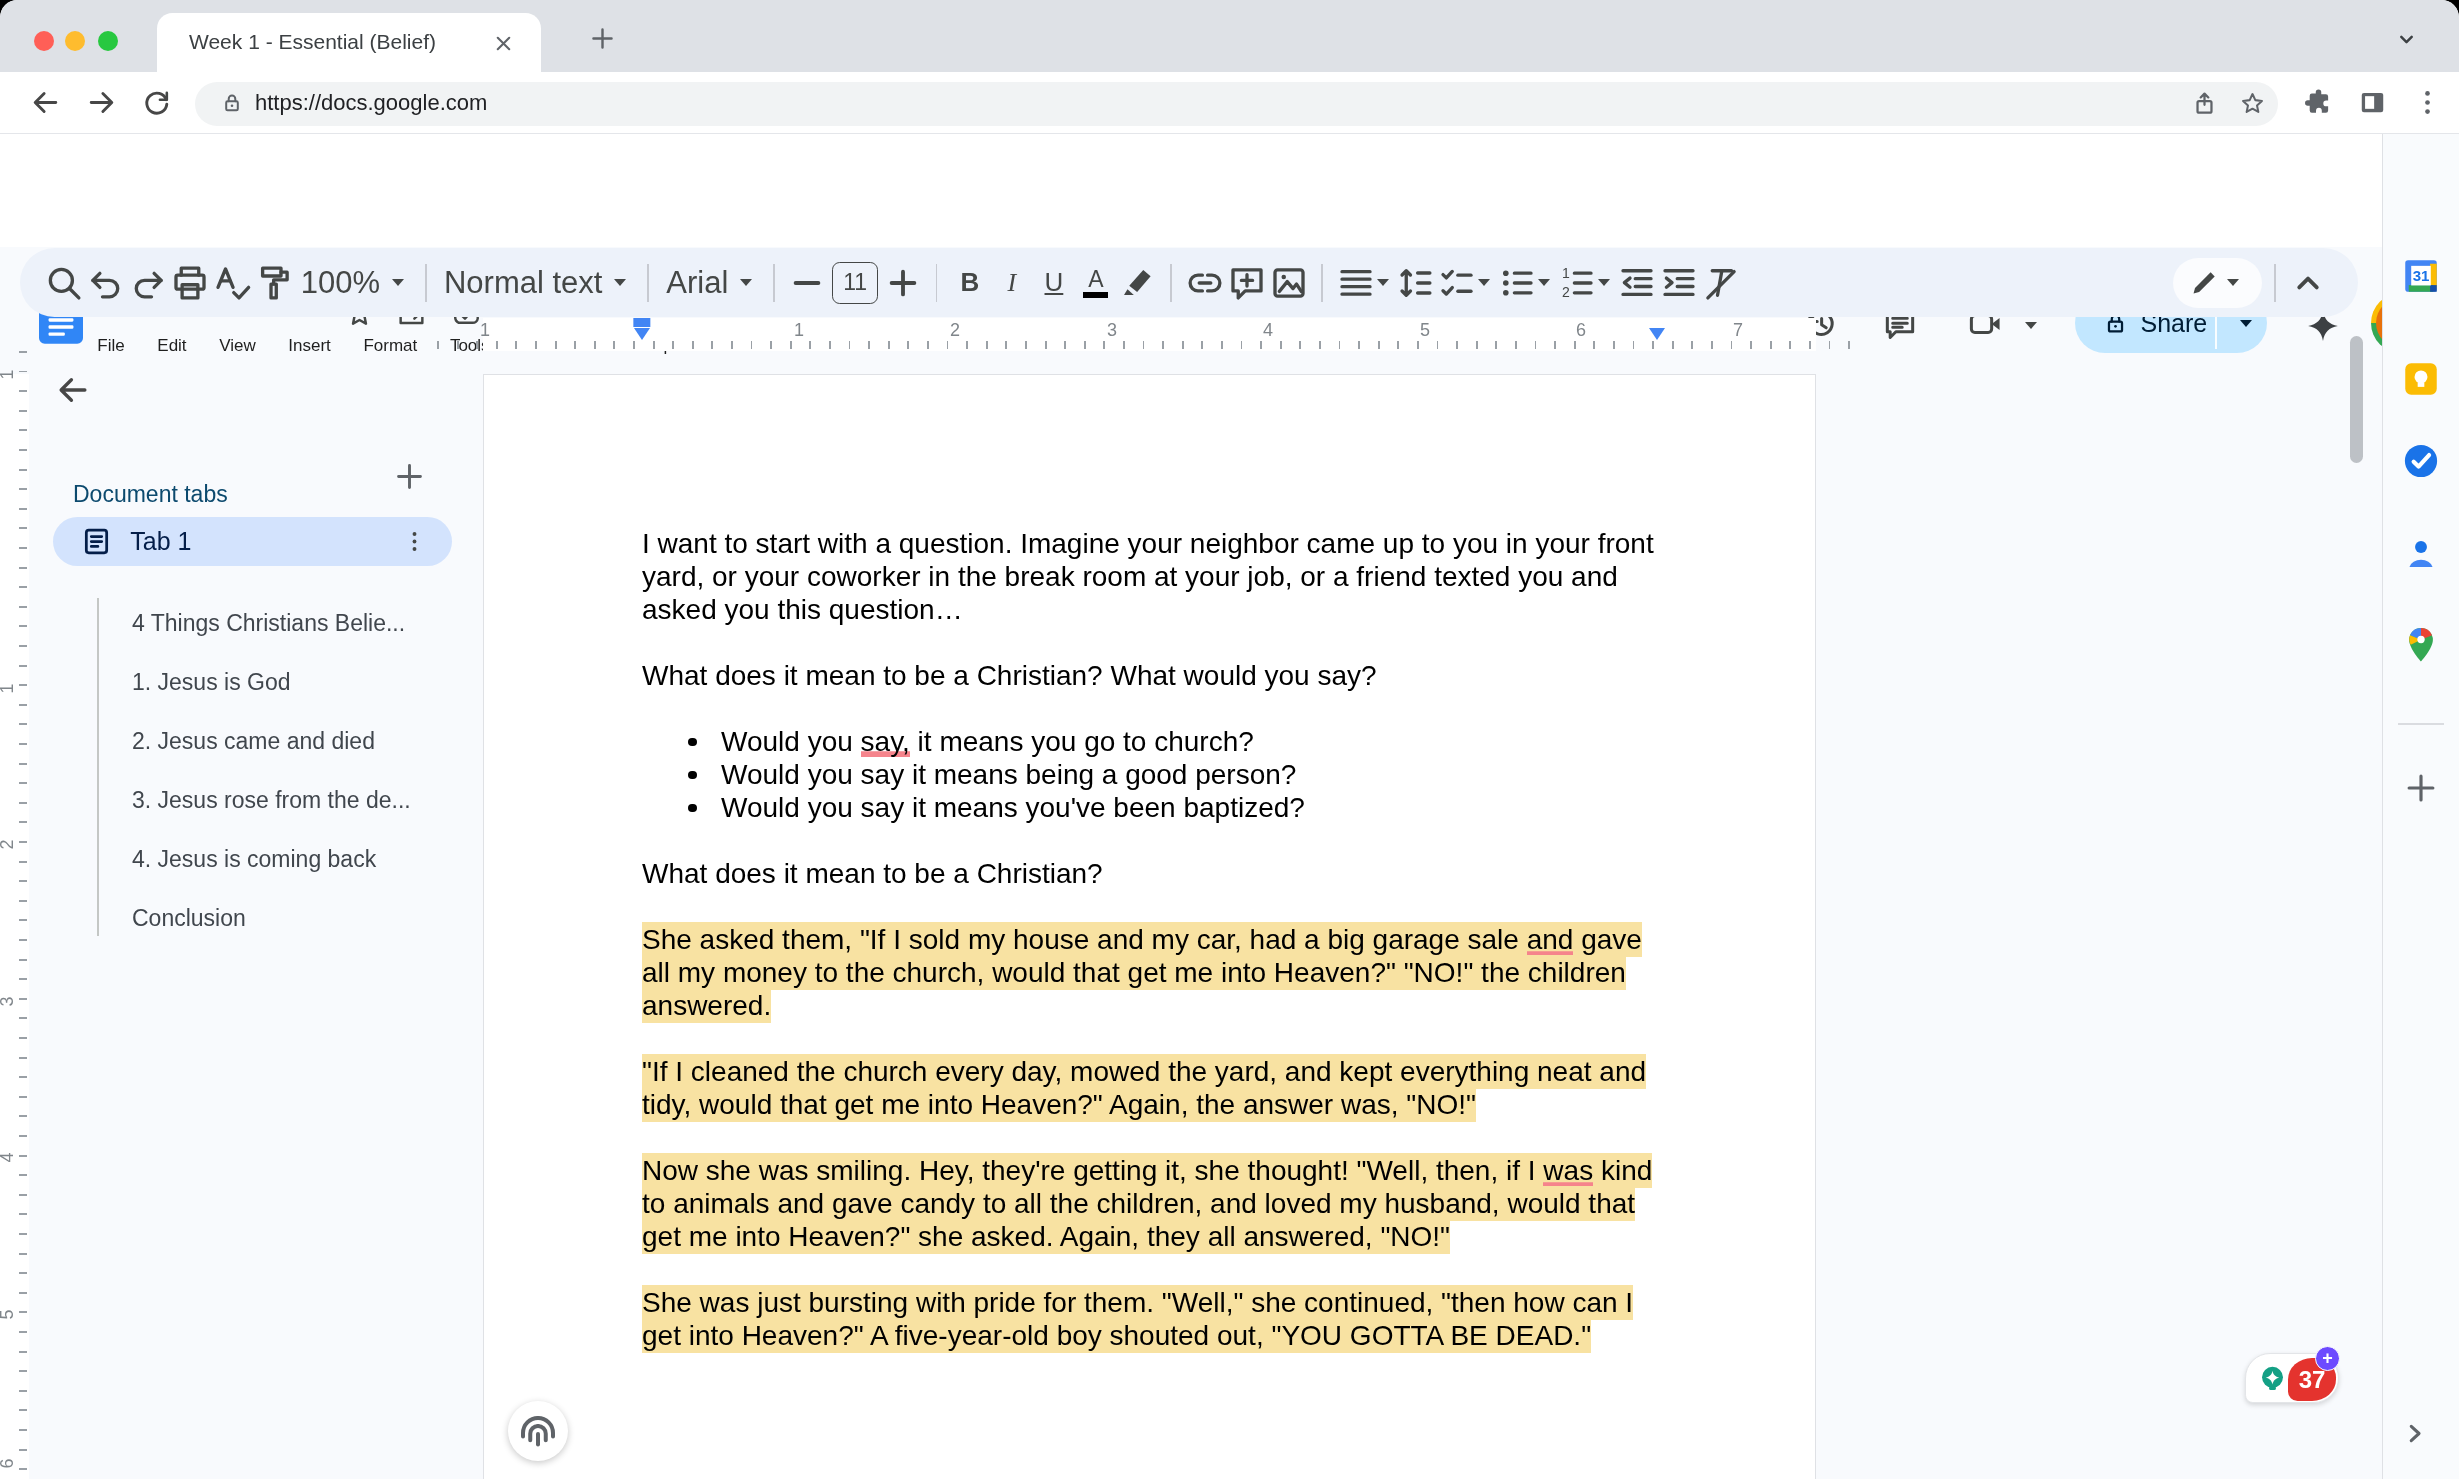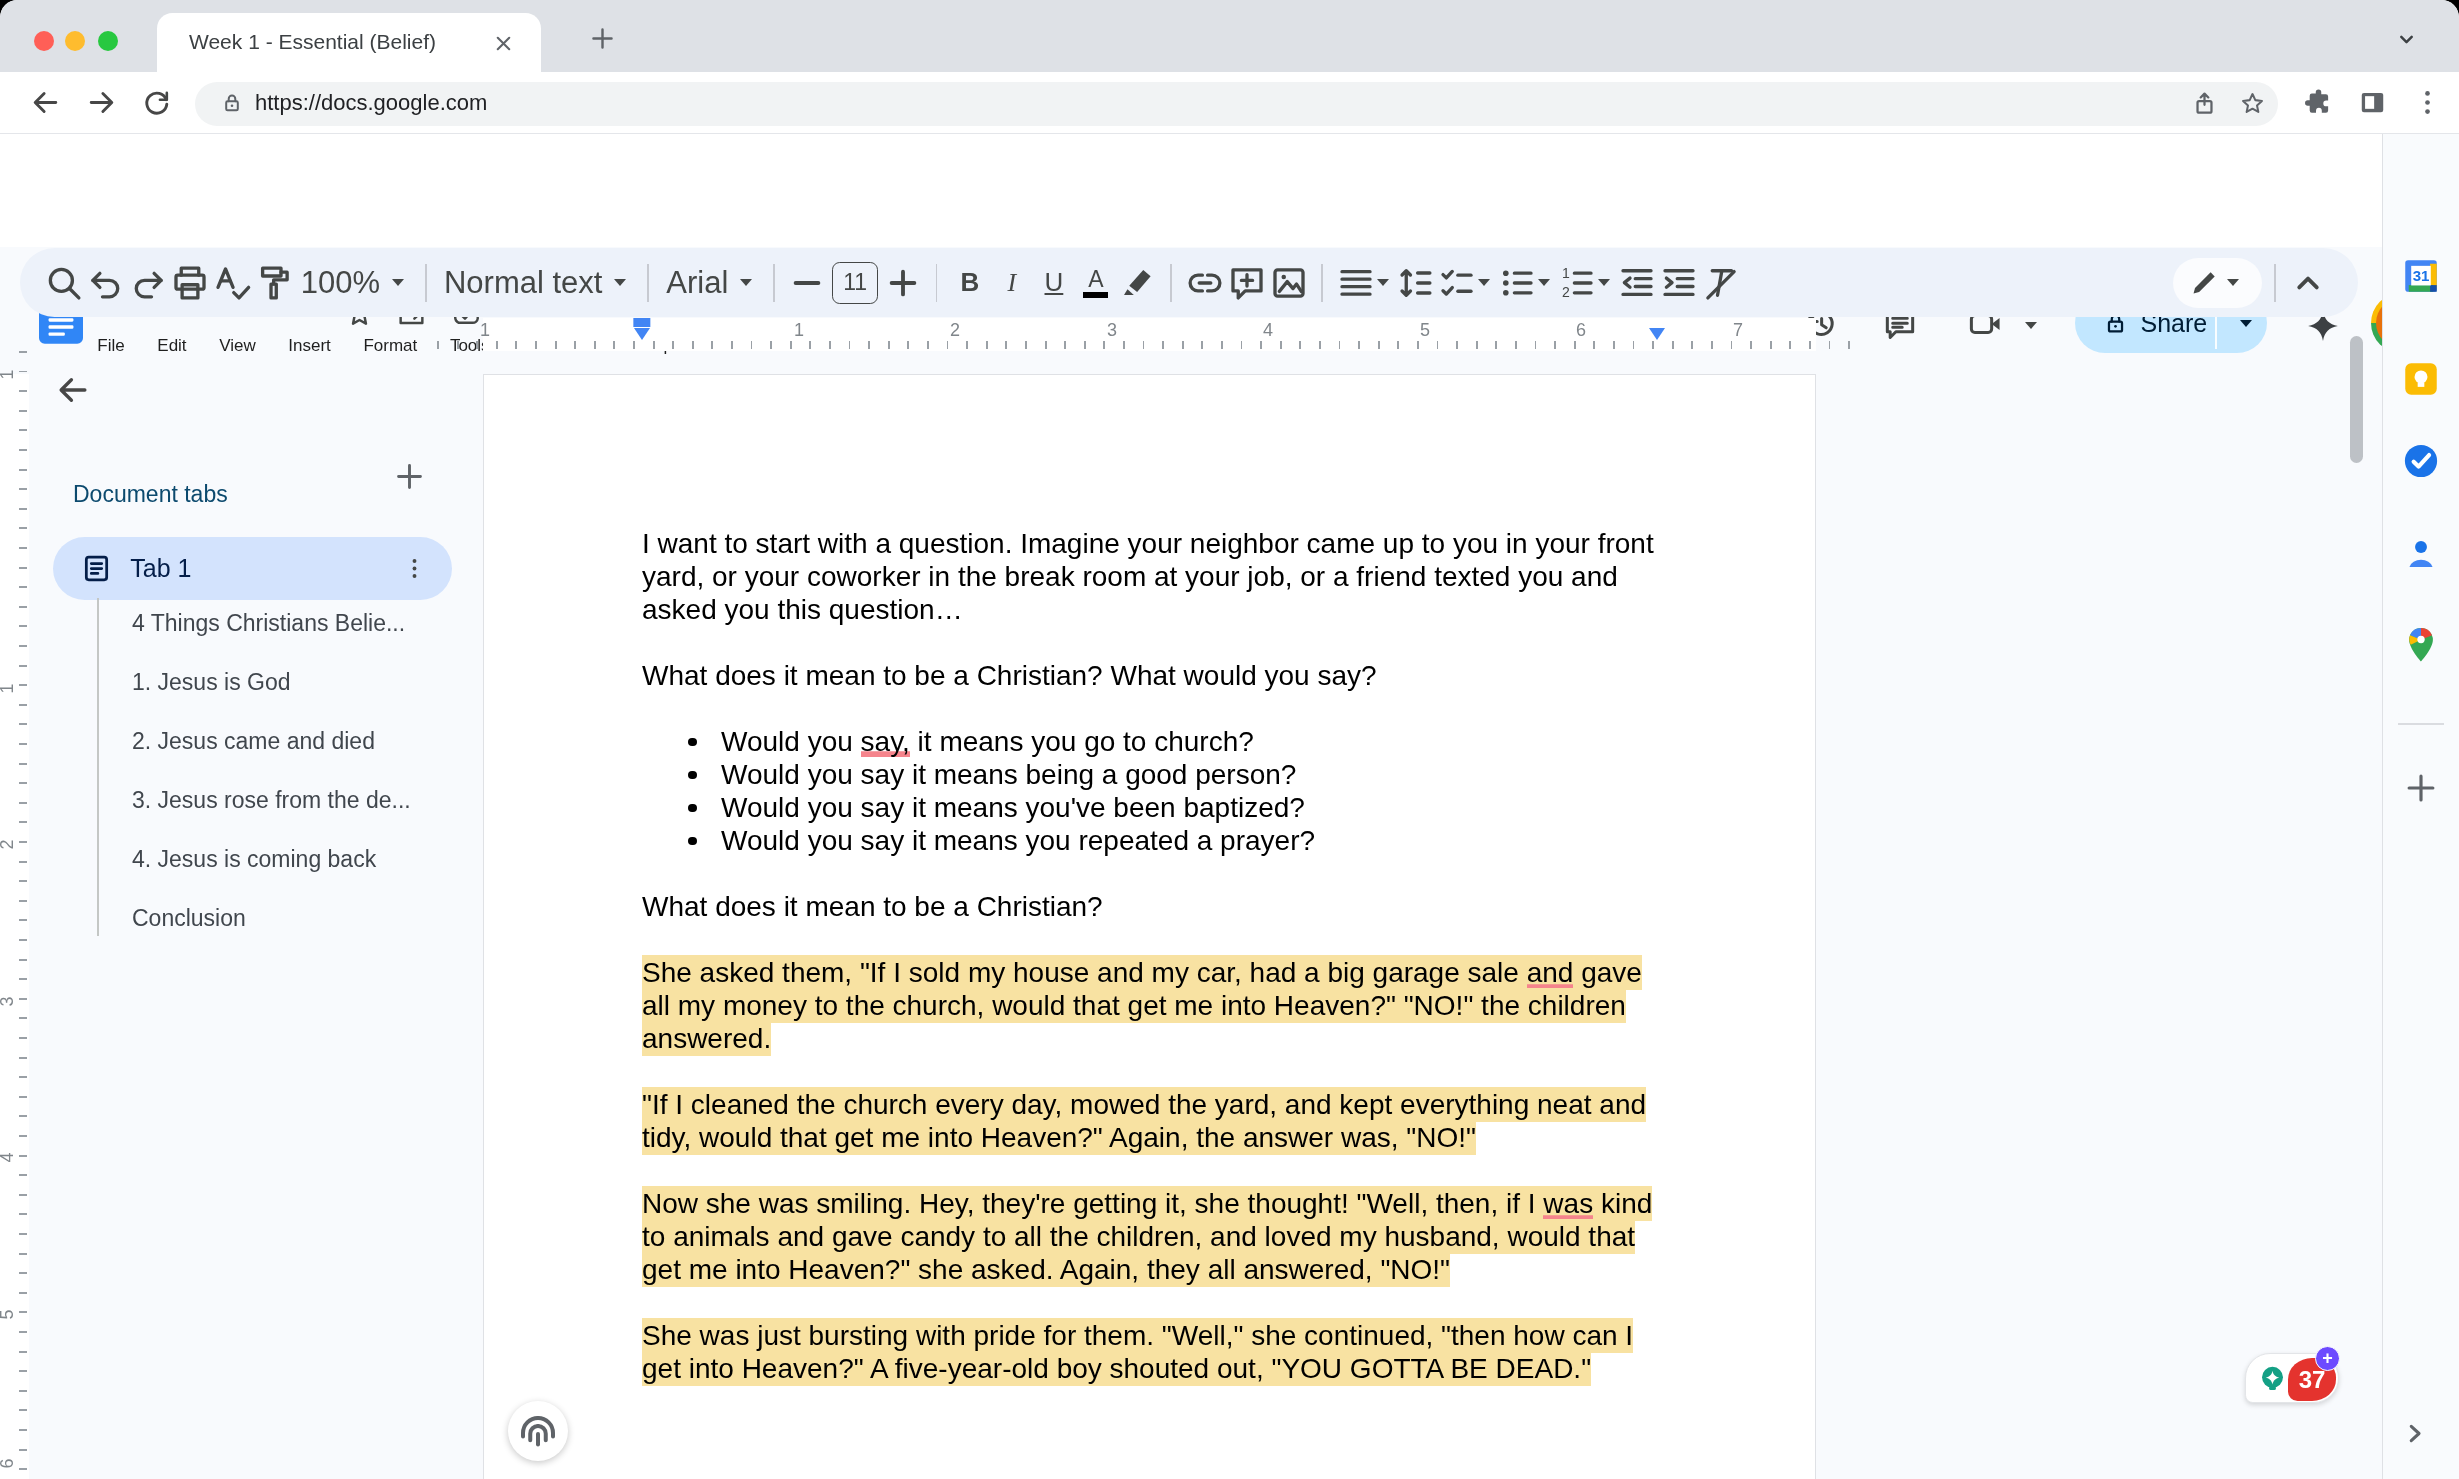--- a/index.html
+++ b/index.html
@@ -56,21 +56,21 @@
   .mk-tri{position:absolute;top:9.6px;width:0;height:0;border-left:8.6px solid transparent;border-right:8.6px solid transparent;border-top:12.5px solid #4285F4;transform:translateX(-50%);}
   #vruler{left:0;top:351px;width:29px;height:1129px;}
   #vruler-page{position:absolute;left:0;top:23px;width:29px;height:1106px;background:#fff;}
   #vticks{position:absolute;right:1.9px;top:0;width:8.6px;height:1129px;
     background:repeating-linear-gradient(to bottom,#9AA0A6 0 1.9px,transparent 1.9px 19.6px);}
   .vnum{position:absolute;left:1.9px;font-size:18px;color:#80868B;transform:rotate(-90deg);}
   
   #back-btn{left:54px;top:371px;width:38px;height:38px;}
   #st-title{left:73px;top:481px;font-size:23px;font-weight:400;color:#0c4a6e;}
   #st-add{left:392px;top:459px;width:35px;height:35px;}
-  #tab1{left:53px;top:517px;width:399px;height:63px;background:var(--seltab-bg);border-radius:32px;display:flex;align-items:center;padding:0 23px 0 27px;margin-top:20px;}
+  #tab1{left:53px;top:517px;width:399px;height:49px;background:var(--seltab-bg);border-radius:32px;display:flex;align-items:center;padding:0 23px 0 27px;}
   #tab1 .lab{font-size:25px;font-weight:500;color:var(--seltab-tx);margin-left:17.3px;}
   #tab1 .ic{width:33px;height:33px;}
   #tab1 .kebab{margin-left:auto;width:29px;height:29px;}
   #side-list{left:132px;top:594px;width:317px;}
   .side-item{height:59px;display:flex;align-items:center;font-size:23px;color:#40464D;white-space:nowrap;}
   #side-line{left:97px;top:598px;width:1.9px;height:338px;background:#C4C7C5;}
   
   #page{left:483px;top:374px;width:1333px;height:1106px;background:#fff;border:1px solid #DFE1E5;}
   #doc-text{position:absolute;left:158px;top:152px;width:1018px;font-size:28px;line-height:33px;color:#000;}
   #doc-text p{margin:0 0 33px;}
@@ -512,21 +512,20 @@
     </div>
 
   <div id="page" class="abs">
     <div id="doc-text">
         <p><span>I want to start with a question. Imagine your neighbor came up to you in your front yard, or your coworker in the break room at your job, or a friend texted you and asked you this question…</span></p>
         <p><span>What does it mean to be a Christian? What would you say?</span></p>
         <ul>
           <li><span>Would you </span><span class="gu">say,</span><span> it means you go to church?</span></li>
           <li><span>Would you say it means being a good person?</span></li>
           <li><span>Would you say it means you've been baptized?</span></li>
-          <li><span>Would you say it means you repeated a prayer?</span></li>
         </ul>
         <p><span>What does it mean to be a Christian?</span></p>
         <p><span class="hl">She asked them, "If I sold my house and my car, had a big garage sale </span><span class="hl gu">and</span><span class="hl"> gave all my money to the church, would that get me into Heaven?" "NO!" the children answered.</span></p>
         <p><span class="hl">"If I cleaned the church every day, mowed the yard, and kept everything neat and tidy, would that get me into Heaven?" Again, the answer was, "NO!"</span></p>
         <p><span class="hl">Now she was smiling. Hey, they're getting it, she thought! "Well, then, if I </span><span class="hl gu">was</span><span class="hl"> kind to animals and gave candy to all the children, and loved my husband, would that get me into Heaven?" she asked. Again, they all answered, "NO!"</span></p>
         <p><span class="hl">She was just bursting with pride for them. "Well," she continued, "then how can I get into Heaven?" A five-year-old boy shouted out, "YOU GOTTA BE DEAD."</span></p>
       </div>
   </div>
 
   <div id="rail" class="abs"></div>

